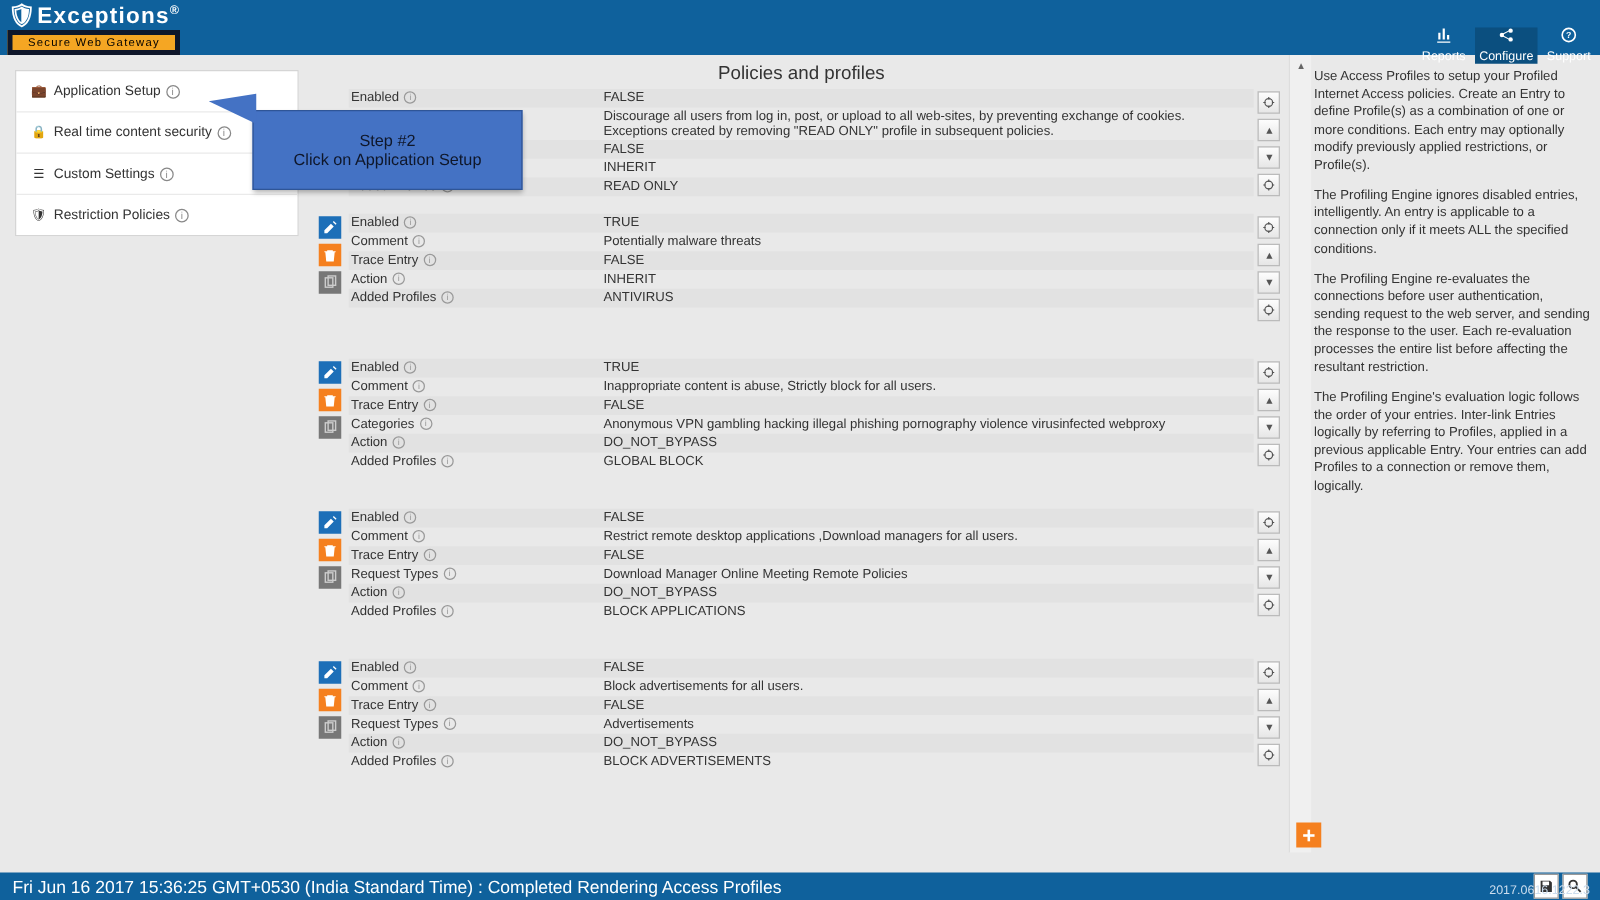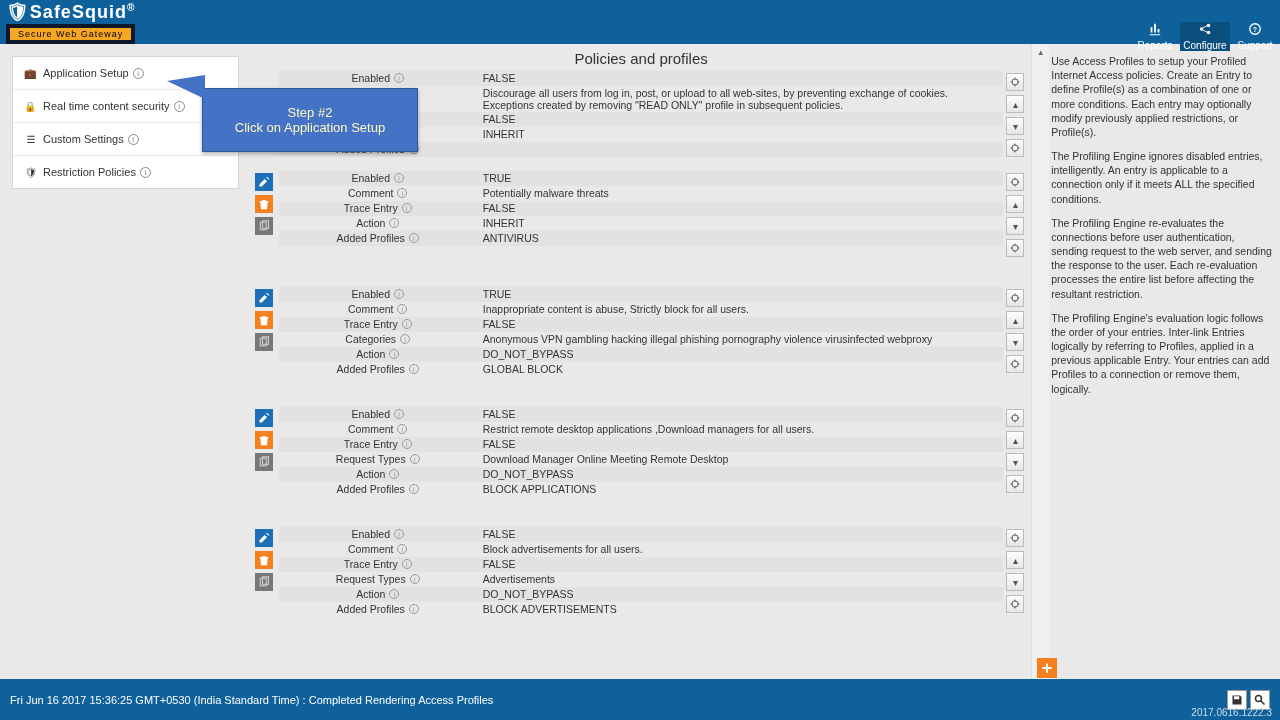--- a/index.html
+++ b/index.html
@@ -40,50 +40,50 @@
 .sq svg { width:12px; height:12px; fill:#fff; }
 .sq.blue { background:#1d6fb8; }
 .sq.orange { background:#f5801f; }
 .sq.gray { background:#777; }
 .sq.gray svg { fill:#ccc; }
 .sq.orange.big { width:20px; height:20px; font-size:18px; color:#fff; font-weight:bold; line-height:1; }
 
 .fields { flex:1; }
 .row { display:flex; font-size:10.5px; color:#333; min-height:15px; align-items:flex-start; }
 .row.gray { background:#e2e2e2; }
-.row .lab { width:200px; padding:1px 4px 1px 2px; display:flex; align-items:center;justify-content:center; }
+.row .lab { width:200px; padding:1px 4px 1px 2px; display:flex; align-items:center; }
 .row .lab .q { width:10px; height:10px; border:1px solid #999; border-radius:50%; font-size:7px; color:#999; display:inline-flex; align-items:center; justify-content:center; margin-left:4px; }
 .row .val { flex:1; padding:1px 4px; }
 
 .ctrl-col { width:24px; display:flex; flex-direction:column; align-items:center; gap:4px; padding-top:2px; }
 .cbtn { width:18px; height:18px; border:1px solid #bbb; background:linear-gradient(#fdfdfd,#e6e6e6); display:flex; align-items:center; justify-content:center; cursor:pointer; font-size:10px; color:#555; }
 .cbtn svg { width:10px; height:10px; fill:#555; }
 .scroll-col { width:18px; background:#f0f0f0; border-left:1px solid #ddd; position:relative; }
 .scroll-up, .scroll-dn { height:16px; display:flex; align-items:center; justify-content:center; font-size:9px; color:#666; cursor:pointer; }
 .scroll-up { position:absolute; top:0; width:100%; }
 .scroll-dn { position:absolute; bottom:0; width:100%; }
 
 
-.callout { position:absolute; left:202px; top:88px; width:216px; height:64px; background:#4472c4; border:1px solid #2f5597; color:#fef9c3; text-align:center; font-size:13px; display:flex; flex-direction:column; justify-content:center; box-shadow:0 2px 4px rgba(0,0,0,.3); }
+.callout { position:absolute; left:202px; top:88px; width:216px; height:64px; background:#4472c4; border:1px solid #2f5597; color:#0f172a; text-align:center; font-size:13px; display:flex; flex-direction:column; justify-content:center; box-shadow:0 2px 4px rgba(0,0,0,.3); }
 .callout::before { content:""; position:absolute; left:-36px; top:-14px; width:0; height:0; border-right:38px solid #4472c4; border-top:6px solid transparent; border-bottom:18px solid transparent; }
 
 
-.footer { position:absolute; left:0; right:0; bottom:0; height:41px; background:#0f619c; color:#fff; font-size:11px; display:flex; align-items:center; padding:0 10px; }
+.footer { position:absolute; left:0; right:0; bottom:0; height:22px; background:#0f619c; color:#fff; font-size:14px; display:flex; align-items:center; padding:0 10px; }
 .footer .fspace { flex:1; }
 .footer .fbtn { width:20px; height:20px; background:#fff; color:#333; border:1px solid #999; margin-left:3px; display:flex; align-items:center; justify-content:center; font-size:12px; cursor:pointer; }
 .add-fab { position:absolute; right:223px; bottom:42px; }
 
 </style>
 </head>
 <body>
 
 <div class="hdr">
   <div class="logo-wrap">
     <div class="logo-line1">
-      🛡<span>SafeSquid</span><span class="reg">®</span>
+      🛡<span>Exceptions</span><span class="reg">®</span>
     </div>
     <div class="logo-tag">Secure Web Gateway</div>
   </div>
   <div class="hdr-spacer"></div>
   <div class="hdr-btn">
     <span><svg viewBox="0 0 16 16">
           <path d="M2 14h12v1H2zM3 12h2V6H3zM7 12h2V2H7zM11 12h2V8h-2z"></path>
         </svg></span>
     <span>Reports</span>
   </div>
@@ -150,20 +150,21 @@
             <div class="row gray">
               <div class="lab"></div>
               <div class="val">FALSE</div>
             </div>
             <div class="row">
               <div class="lab">Action<span class="q">i</span></div>
               <div class="val">INHERIT</div>
             </div>
             <div class="row gray">
               <div class="lab">Added Profiles<span class="q">i</span></div>
+              <div class="val">READ ONLY</div>
             </div>
           </div>
           <div class="ctrl-col">
             <div class="cbtn">
               <svg viewBox="0 0 16 16">
                 <circle cx="8" cy="8" r="5" fill="none" stroke="#555" stroke-width="1.5"></circle>
                 <path d="M8 1v3M8 12v3M1 8h3M12 8h3" stroke="#555" stroke-width="1.5"></path>
               </svg>
             </div>
             <div class="cbtn">▴</div>
@@ -323,21 +324,21 @@
             <div class="row">
               <div class="lab">Comment<span class="q">i</span></div>
               <div class="val">Restrict remote desktop applications ,Download managers for all users.</div>
             </div>
             <div class="row gray">
               <div class="lab">Trace Entry<span class="q">i</span></div>
               <div class="val">FALSE</div>
             </div>
             <div class="row">
               <div class="lab">Request Types<span class="q">i</span></div>
-              <div class="val">Download Manager  Online Meeting  Remote Desktop</div>
+              <div class="val">Download Manager  Online Meeting  Remote Policies</div>
             </div>
             <div class="row gray">
               <div class="lab">Action<span class="q">i</span></div>
               <div class="val">DO_NOT_BYPASS</div>
             </div>
             <div class="row">
               <div class="lab">Added Profiles<span class="q">i</span></div>
               <div class="val">BLOCK APPLICATIONS</div>
             </div>
           </div>

